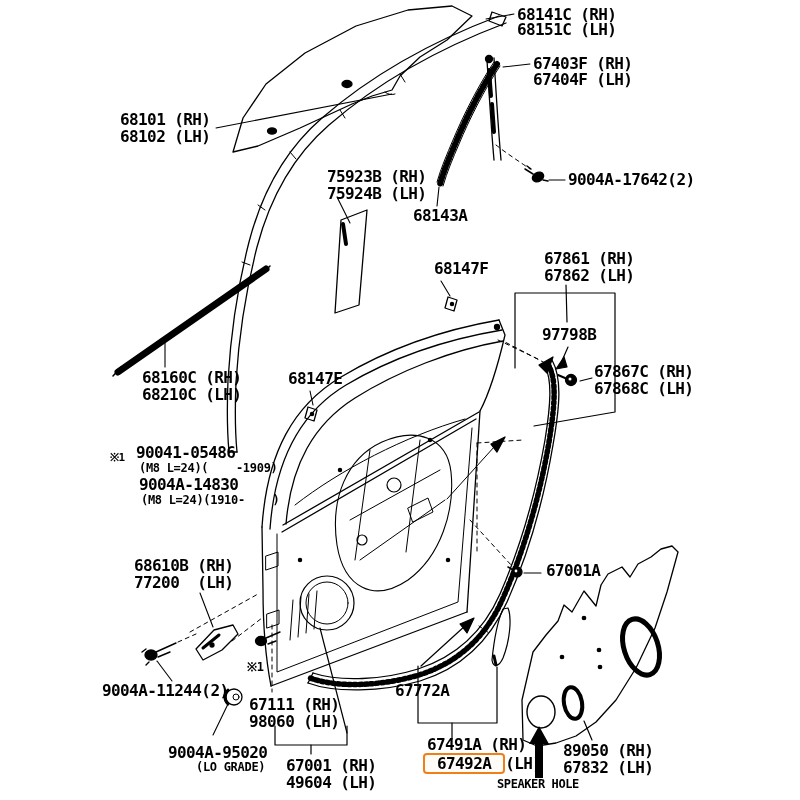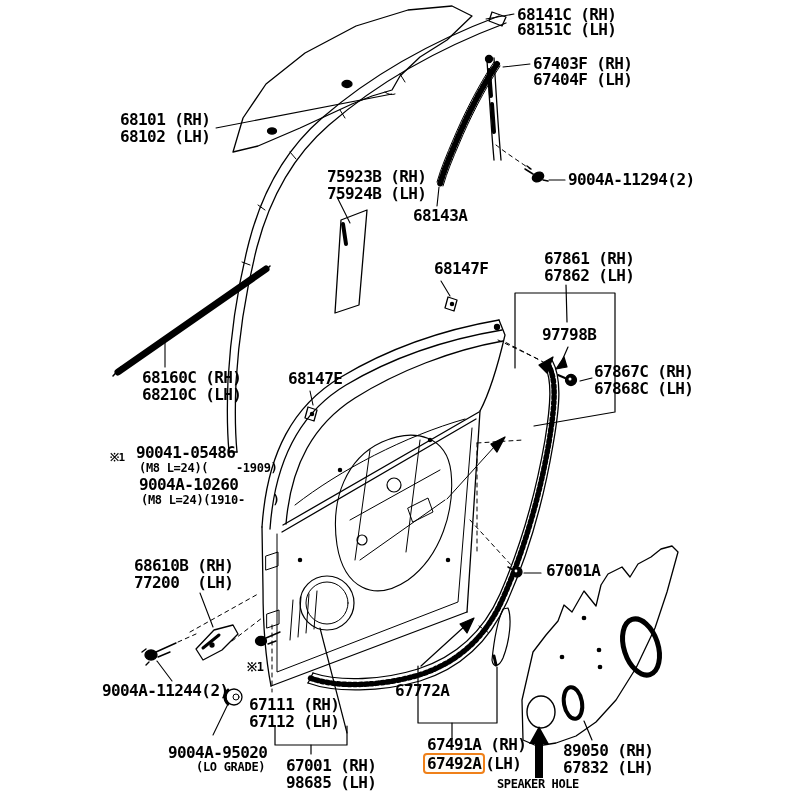--- a/index.html
+++ b/index.html
@@ -4,21 +4,21 @@
 <style>
   html,body{margin:0;padding:0;background:#fff;}
   .canvas{position:relative;width:714px;height:800px;background:#ffffff;overflow:hidden;
           font-family:"DejaVu Sans Mono","Liberation Mono",monospace;}
   svg.art{position:absolute;left:0;top:0;}
   .lbl{position:absolute;font-weight:bold;font-size:16px;line-height:17px;color:#000;
        letter-spacing:-0.6px;white-space:pre;}
   .lbl.sm{font-size:12px;letter-spacing:-0.3px;line-height:12px;}
   .lbl.md{font-size:12px;letter-spacing:-0.4px;}
   .lbl.ref{font-size:11px;}
-  .hl-box{display:inline-block;border:2px solid #ef8019;border-radius:4px;padding:0 2px;
+  .hl-box{display:inline-block;border:2px solid #ef8019;border-radius:4px;padding:0 12px;
           margin-left:-4px;background:rgba(255,230,180,0.10);}
 </style>
 </head>
 <body>
 
 <div class="canvas">
 
 <svg class="art" width="800" height="800" viewBox="0 0 800 800" fill="none" stroke="#000" stroke-width="1.3" stroke-linecap="round" stroke-linejoin="round">
 
   <g>
@@ -209,48 +209,48 @@
 </svg>
 
 <div class="lbl" style="left:517px;top:6px">68141C (RH)</div>
 <div class="lbl" style="left:517px;top:21px">68151C (LH)</div>
 <div class="lbl" style="left:533px;top:55px">67403F (RH)</div>
 <div class="lbl" style="left:533px;top:71px">67404F (LH)</div>
 <div class="lbl" style="left:120px;top:111px">68101 (RH)</div>
 <div class="lbl" style="left:120px;top:128px">68102 (LH)</div>
 <div class="lbl" style="left:327px;top:168px">75923B (RH)</div>
 <div class="lbl" style="left:327px;top:185px">75924B (LH)</div>
-<div class="lbl" style="left:568px;top:171px">9004A-11294(2)</div>
+<div class="lbl" style="left:568px;top:171px">9004A-17642(2)</div>
 <div class="lbl" style="left:413px;top:207px">68143A</div>
 <div class="lbl" style="left:434px;top:260px">68147F</div>
 <div class="lbl" style="left:544px;top:250px">67861 (RH)</div>
 <div class="lbl" style="left:544px;top:267px">67862 (LH)</div>
 <div class="lbl" style="left:542px;top:326px">97798B</div>
 <div class="lbl" style="left:594px;top:363px">67867C (RH)</div>
 <div class="lbl" style="left:594px;top:380px">67868C (LH)</div>
 <div class="lbl" style="left:142px;top:369px">68160C (RH)</div>
 <div class="lbl" style="left:142px;top:386px">68210C (LH)</div>
 <div class="lbl" style="left:288px;top:370px">68147E</div>
 
 <div class="lbl ref" style="left:110px;top:449px">※1</div>
 <div class="lbl" style="left:136px;top:444px">90041-05486</div>
 <div class="lbl sm" style="left:139px;top:462px">(M8 L=24)(    -1909)</div>
-<div class="lbl" style="left:139px;top:476px">9004A-10260</div>
+<div class="lbl" style="left:139px;top:476px">9004A-14830</div>
 <div class="lbl sm" style="left:141px;top:494px">(M8 L=24)(1910-    )</div>
 
 <div class="lbl" style="left:134px;top:557px">68610B (RH)</div>
 <div class="lbl" style="left:134px;top:574px">77200  (LH)</div>
 <div class="lbl md" style="left:247px;top:659px">※1</div>
 <div class="lbl" style="left:102px;top:682px">9004A-11244(2)</div>
 <div class="lbl" style="left:249px;top:696px">67111 (RH)</div>
-<div class="lbl" style="left:249px;top:713px">67112 (LH)</div>
+<div class="lbl" style="left:249px;top:713px">98060 (LH)</div>
 <div class="lbl" style="left:168px;top:744px">9004A-95020</div>
 <div class="lbl sm" style="left:196px;top:761px">(LO GRADE)</div>
 <div class="lbl" style="left:286px;top:757px">67001 (RH)</div>
-<div class="lbl" style="left:286px;top:774px">98685 (LH)</div>
+<div class="lbl" style="left:286px;top:774px">49604 (LH)</div>
 
 <div class="lbl" style="left:546px;top:562px">67001A</div>
 <div class="lbl" style="left:395px;top:682px">67772A</div>
 <div class="lbl" style="left:427px;top:736px">67491A (RH)</div>
 <div class="lbl" style="left:427px;top:753px"><span class="hl-box">67492A</span><span>(LH)</span></div>
 <div class="lbl" style="left:563px;top:742px">89050 (RH)</div>
 <div class="lbl" style="left:563px;top:759px">67832 (LH)</div>
 <div class="lbl md" style="left:497px;top:776px">SPEAKER HOLE</div>
 
 </div>

